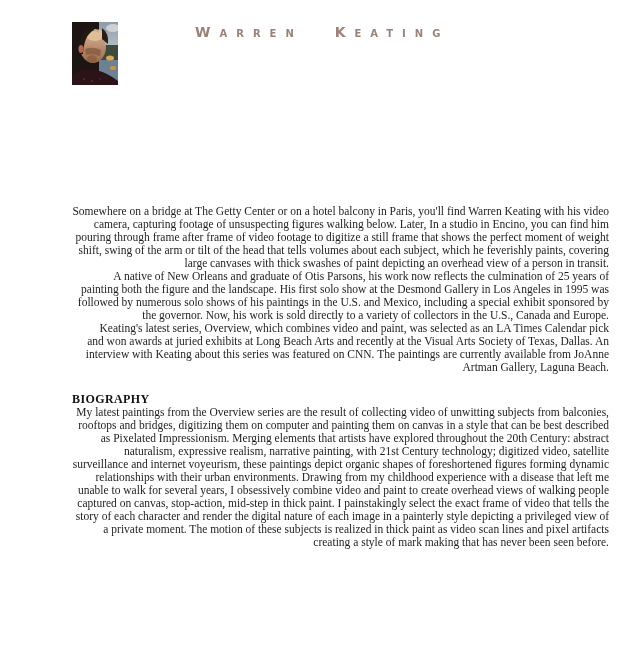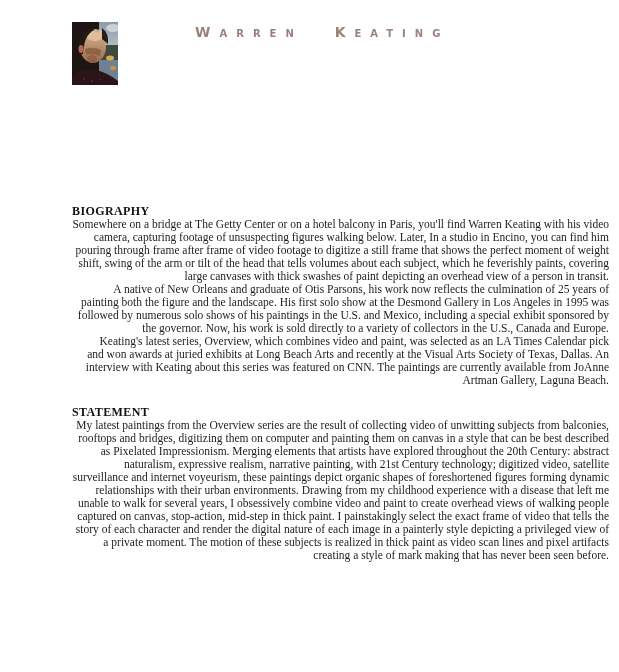--- a/index.html
+++ b/index.html
@@ -95,26 +95,25 @@
     <circle cx="12" cy="57" r="1" fill="#5a2430"></circle>
     <circle cx="20" cy="59" r="1" fill="#5a2430"></circle>
     <circle cx="28" cy="57" r="1" fill="#4a1f28"></circle>
   </svg>
 
   <div class="artist-title">Warren Keating</div>
 
   <div class="content">
 
     <div class="bio-section">
-      <h2 class="section-heading">BIOGRAPHY</h2>
       <p>Somewhere on a bridge at The Getty Center or on a hotel balcony in Paris, you'll find Warren Keating with his video camera, capturing footage of unsuspecting figures walking below. Later, In a studio in Encino, you can find him pouring through frame after frame of video footage to digitize a still frame that shows the perfect moment of weight shift, swing of the arm or tilt of the head that tells volumes about each subject, which he feverishly paints, covering large canvases with thick swashes of paint depicting an overhead view of a person in transit.</p>
       <p class="indent">A native of New Orleans and graduate of Otis Parsons, his work now reflects the culmination of 25 years of painting both the figure and the landscape. His first solo show at the Desmond Gallery in Los Angeles in 1995 was followed by numerous solo shows of his paintings in the U.S. and Mexico, including a special exhibit sponsored by the governor. Now, his work is sold directly to a variety of collectors in the U.S., Canada and Europe.</p>
       <p class="indent">Keating's latest series, Overview, which combines video and paint, was selected as an LA Times Calendar pick and won awards at juried exhibits at Long Beach Arts and recently at the Visual Arts Society of Texas, Dallas. An interview with Keating about this series was featured on CNN. The paintings are currently available from JoAnne Artman Gallery, Laguna Beach.</p>
     </div>
 
     <div class="statement-section">
-      <h2 class="section-heading">STATEMENT</h2>
+      <h2 class="section-heading">BIOGRAPHY</h2>
       <p>My latest paintings from the Overview series are the result of collecting video of unwitting subjects from balconies, rooftops and bridges, digitizing them on computer and painting them on canvas in a style that can be best described as Pixelated Impressionism. Merging elements that artists have explored throughout the 20th Century: abstract naturalism, expressive realism, narrative painting, with 21st Century technology; digitized video, satellite surveillance and internet voyeurism, these paintings depict organic shapes of foreshortened figures forming dynamic relationships with their urban environments. Drawing from my childhood experience with a disease that left me unable to walk for several years, I obsessively combine video and paint to create overhead views of walking people captured on canvas, stop-action, mid-step in thick paint.  I painstakingly select the exact frame of video that tells the story of each character and render the digital nature of each image in a painterly style depicting a privileged view of a private moment. The motion of these subjects is realized in thick paint as video scan lines and pixel artifacts creating a style of mark making that has never been seen before.</p>
     </div>
 
   </div>
 
 </div>
 
 </body></html>

